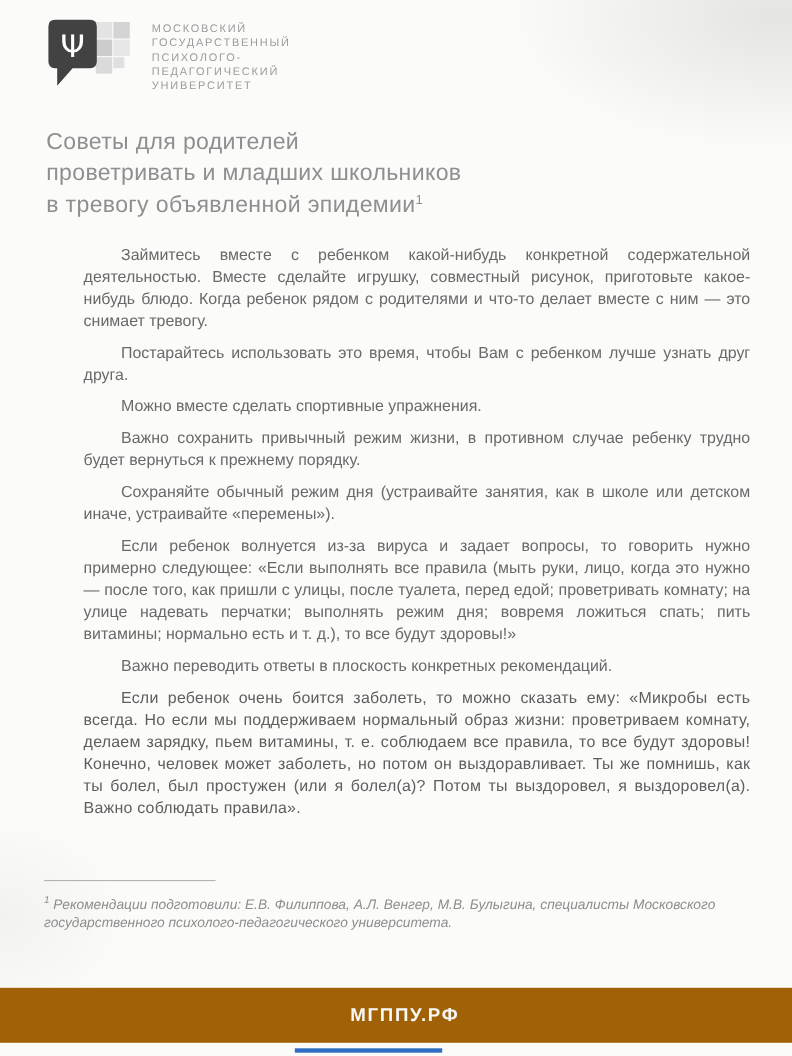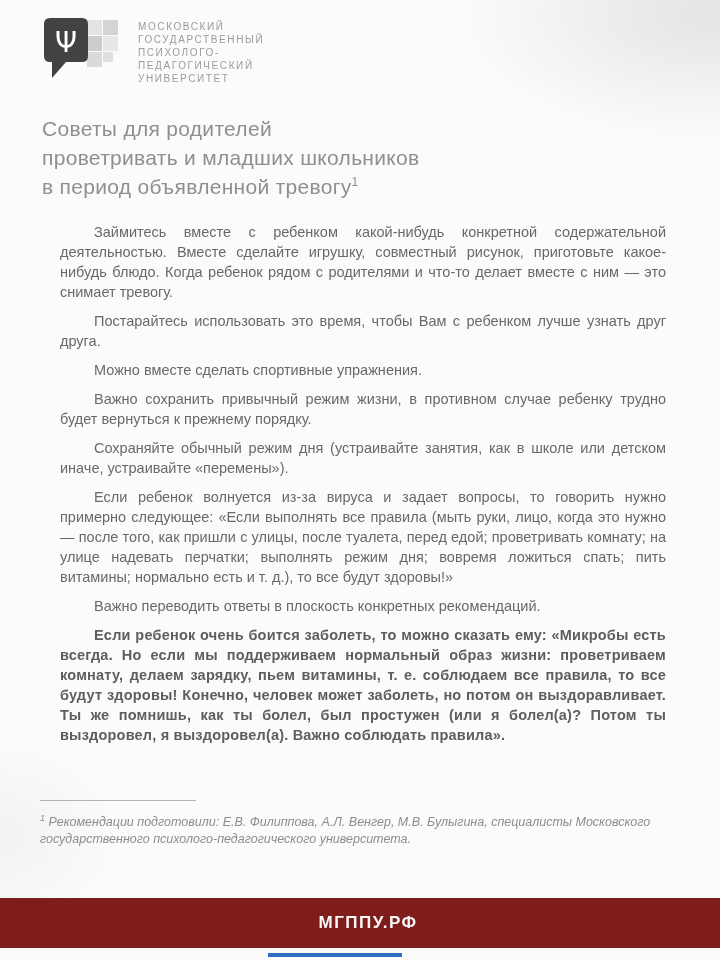--- a/index.html
+++ b/index.html
@@ -37,42 +37,42 @@
   
   .title {
     position: absolute; top: 114px; left: 42px; right: 40px;
     font-size: 21px; font-weight: normal; color: #8f8f8f;
     line-height: 29px; letter-spacing: 0.3px;
   }
   .title sup { font-size: 12px; line-height: 0; }
 
   
   .doc-body {
-    position: absolute; top: 222px; left: 60px; width: 606px;
+    position: absolute; top: 222px; left: 76px; width: 606px;
     color: #696969; font-size: 14.5px; line-height: 1.38;
     text-align: justify;
   }
   .doc-body p { margin: 0 0 9px 0; text-indent: 34px; }
-  .doc-body p.bold { font-weight: bold; color: #5e5e5e; letter-spacing: 0.2px; }
+  .doc-body p.bold { font-weight: normal; color: #5e5e5e; letter-spacing: 0.2px; }
 
   
   .footnote-rule {
     position: absolute; top: 800px; left: 40px; width: 156px;
     border-top: 1px solid #b3b3b3;
   }
   .footnote {
     position: absolute; top: 810px; left: 40px; width: 648px;
     font-size: 12.5px; color: #8d8d8d; line-height: 17px; text-align: left; font-style: italic;
   }
   .footnote sup { font-size: 9px; }
 
   
   .footer {
     position: absolute; left: 0; right: 0; bottom: 12px; height: 50px;
-    background: #7f1d1d;
+    background: #a16207;
     display: flex; align-items: center; justify-content: center; padding-left: 16px;
   }
   .site {
     color: #f7f7f6; font-weight: bold; font-size: 17px; letter-spacing: 1.5px;
   }
   .blueline {
     position: absolute; bottom: 3px; left: 268px; width: 134px; height: 4px;
     background: #2e6fc2;
   }
 </style>
@@ -101,21 +101,21 @@
       <div>ПСИХОЛОГО-</div>
       <div>ПЕДАГОГИЧЕСКИЙ</div>
       <div>УНИВЕРСИТЕТ</div>
     </div>
   </div>
 
   <div class="title">
     <div>Советы для родителей</div>
     <div>проветривать и младших школьников</div>
     <div>
-      <span>в период объявленной тревогу</span><sup>1</sup>
+      <span>в тревогу объявленной эпидемии</span><sup>1</sup>
     </div>
   </div>
 
   <div class="doc-body">
     <p>Займитесь вместе с ребенком какой-нибудь конкретной содержательной деятельностью. Вместе сделайте игрушку, совместный рисунок, приготовьте какое-нибудь блюдо. Когда ребенок рядом с родителями и что-то делает вместе с ним — это снимает тревогу.</p>
     <p>Постарайтесь использовать это время, чтобы Вам с ребенком лучше узнать друг друга.</p>
     <p>Можно вместе сделать спортивные упражнения.</p>
     <p>Важно сохранить привычный режим жизни, в противном случае ребенку трудно будет вернуться к прежнему порядку.</p>
     <p>Сохраняйте обычный режим дня (устраивайте занятия, как в школе или детском иначе, устраивайте «перемены»).</p>
     <p>Если ребенок волнуется из-за вируса и задает вопросы, то говорить нужно примерно следующее: «Если выполнять все правила (мыть руки, лицо, когда это нужно — после того, как пришли с улицы, после туалета, перед едой; проветривать комнату; на улице надевать перчатки; выполнять режим дня; вовремя ложиться спать; пить витамины; нормально есть и т. д.), то все будут здоровы!»</p>

